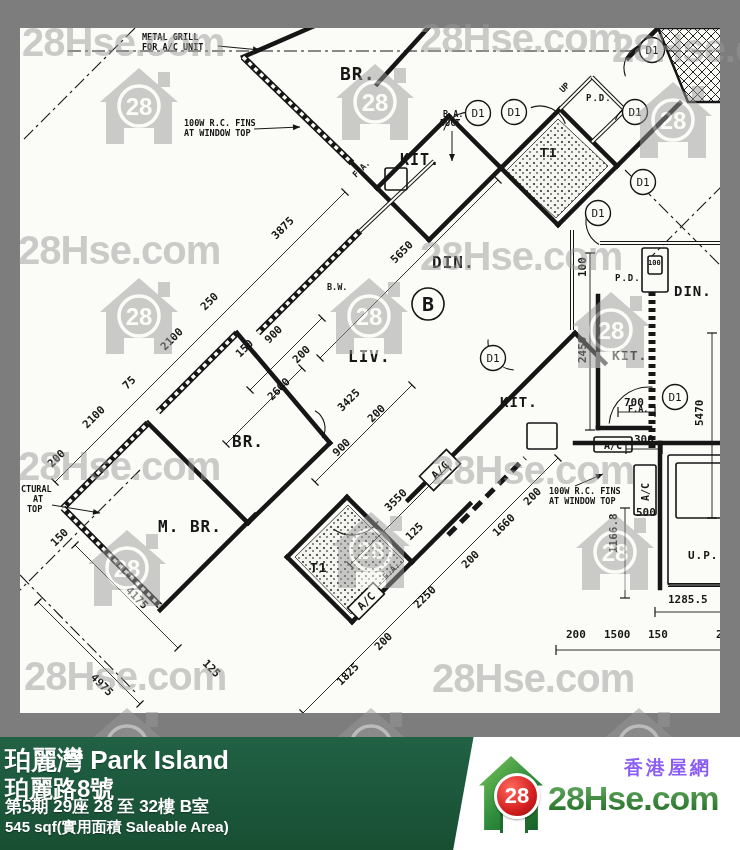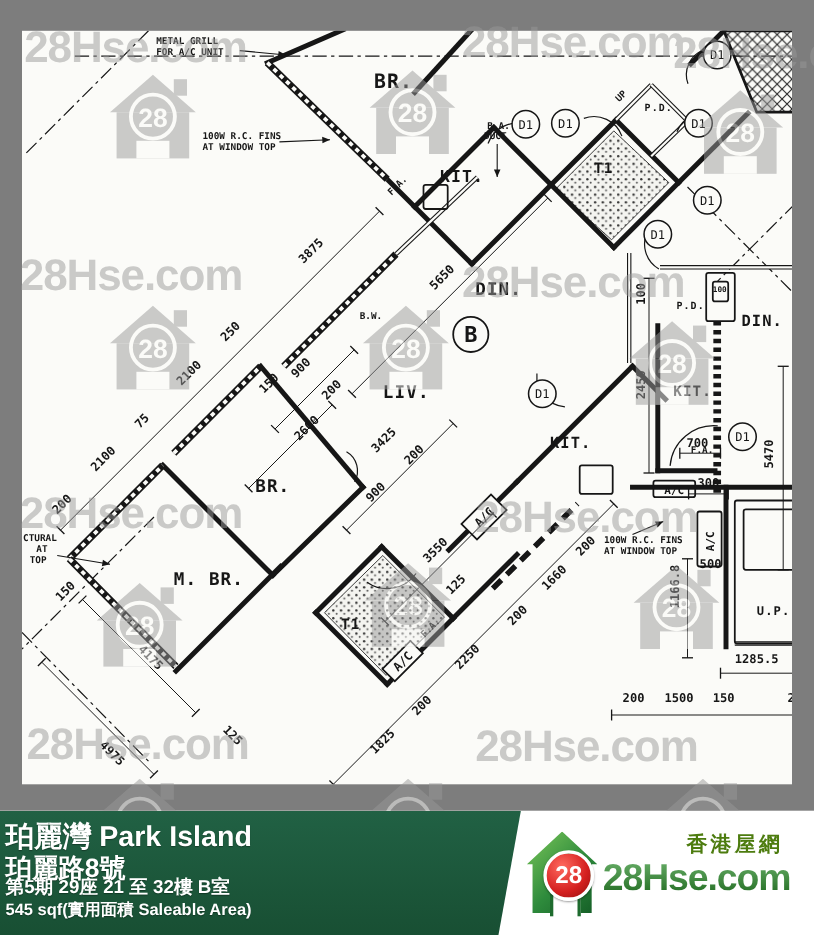--- a/index.html
+++ b/index.html
@@ -26,21 +26,21 @@
   .logo-door{position:absolute;left:500px;top:74px;width:22px;height:19px;background:#ffffff;
      border-left:3px solid #1e6b2e;border-right:3px solid #1e6b2e;border-top:3px solid #1e6b2e;}
   .logo-circle{position:absolute;left:494px;top:36px;width:40px;height:40px;border-radius:50%;
      background:radial-gradient(circle at 35% 30%,#ff6a5e,#d41f1f 60%,#8f0f0f);
      border:3px solid #ffffff;box-shadow:0 1px 2px rgba(0,0,0,.4);
      color:#fff;font-weight:bold;font-size:22px;text-align:center;line-height:40px;}
   .logo-text{position:absolute;left:548px;top:42px;font-size:34px;font-weight:bold;
      color:#2e7d32;letter-spacing:-1px;
      background:linear-gradient(#6db36d,#1b651b);-webkit-background-clip:text;background-clip:text;
      -webkit-text-fill-color:transparent;}
-  .logo-tagline{position:absolute;left:624px;top:18px;font-size:19px;color:#4d7c0f;
+  .logo-tagline{position:absolute;left:624px;top:18px;font-size:19px;color:#8b5cf6;
      letter-spacing:3px;font-weight:bold;}
 </style>
 </head>
 <body>
 
 <div class="stage">
   <div class="paper"></div>
   <svg id="plan-svg" width="740" height="737" viewBox="0 0 740 737">
       <defs>
         <pattern id="stip" width="7" height="7" patternUnits="userSpaceOnUse">
@@ -425,21 +425,21 @@
           <circle cx="39" cy="40" r="20" fill="none" stroke="#fbfbf8" stroke-width="3.5"></circle>
           <text x="39" y="49" text-anchor="middle" font-size="24" font-weight="bold" fill="#fbfbf8" font-family="&quot;Liberation Sans&quot;,sans-serif">28</text>
         </g>
       </g>
     </svg>
 
   <div class="footer">
     <div class="footer-green">
       <div class="fg-line fg-1">珀麗灣 Park Island</div>
       <div class="fg-line fg-2">珀麗路8號</div>
-      <div class="fg-line fg-3">第5期 29座 21 至 32樓 B室</div>
+      <div class="fg-line fg-3">第5期 29座 28 至 32樓 B室</div>
       <div class="fg-line fg-4">545 sqf(實用面積 Saleable Area)</div>
     </div>
     <div>
       <div class="logo-house"></div>
       <div class="logo-door"></div>
       <div class="logo-circle">28</div>
       <div class="logo-text">28Hse.com</div>
       <div class="logo-tagline">香港屋網</div>
     </div>
   </div>

